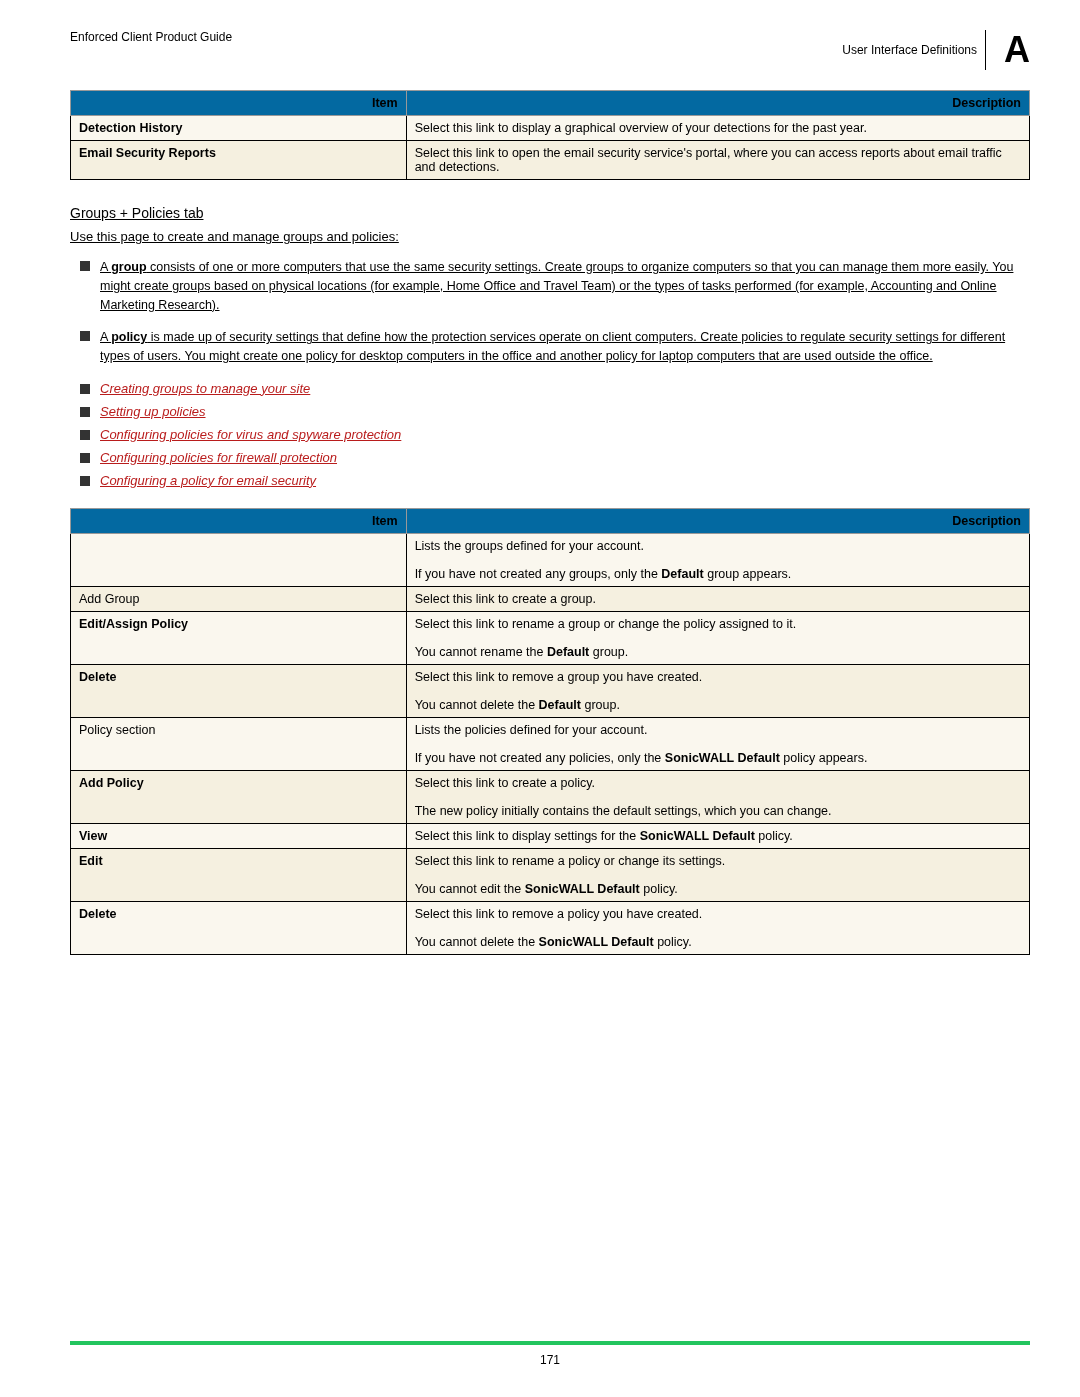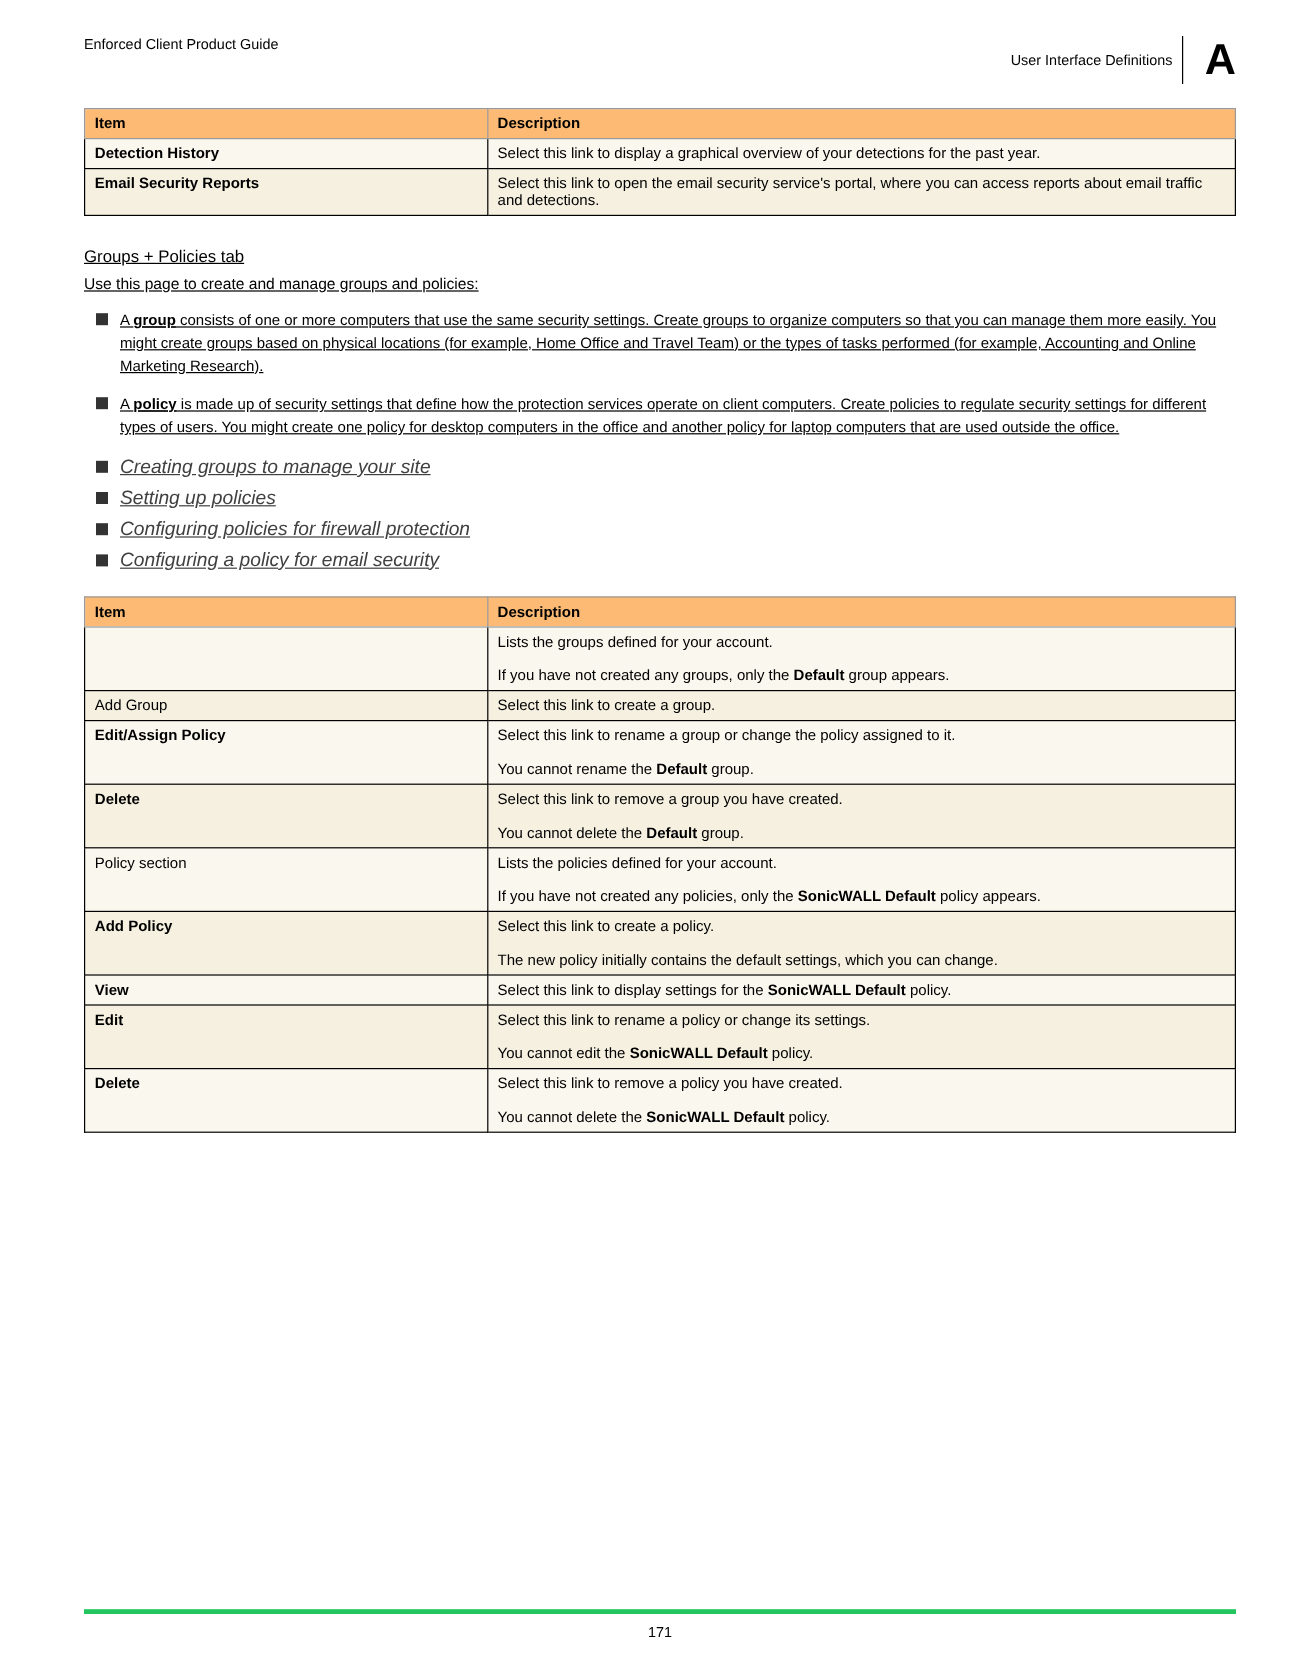--- a/index.html
+++ b/index.html
@@ -58,24 +58,24 @@
 
     
     .data-table {
       width: 100%;
       border-collapse: collapse;
       margin-bottom: 25px;
       font-size: 12.5px;
     }
 
     .data-table th {
-      background: #fdba74;
+      background: #0369a1;
       border: 1px solid #999;
       padding: 5px 8px;
-      text-align: left;
+      text-align: right;
       font-weight: bold;
     }
 
     .data-table td {
       border: 1px solid #000000;
       padding: 5px 8px;
       vertical-align: top;
     }
 
     .data-table tr:nth-child(even) td {
@@ -177,24 +177,24 @@
       min-width: 10px;
       width: 10px;
       height: 10px;
       background: #333;
       margin-top: 3px;
       margin-right: 10px;
       flex-shrink: 0;
     }
 
     .link-list li .link-text {
-      font-size: 16px;
+      font-size: 13px;
       text-decoration: underline;
       font-style: italic;
-      color: #404040;
+      color: #b91c1c;
     }
 
     
     .page-footer {
       position: absolute;
       bottom: 30px;
       left: 0;
       right: 0;
       text-align: center;
       font-size: 12px;
@@ -261,20 +261,24 @@
   <li>
         <div class="bullet-icon"></div>
         <span class="link-text">Creating groups to manage your site</span>
       </li>
       <li>
         <div class="bullet-icon"></div>
         <span class="link-text">Setting up policies</span>
       </li>
       <li>
         <div class="bullet-icon"></div>
+        <span class="link-text">Configuring policies for virus and spyware protection</span>
+      </li>
+      <li>
+        <div class="bullet-icon"></div>
         <span class="link-text">Configuring policies for firewall protection</span>
       </li>
       <li>
         <div class="bullet-icon"></div>
         <span class="link-text">Configuring a policy for email security</span>
       </li>
     </ul>
 
   <table class="data-table">
     <thead>

